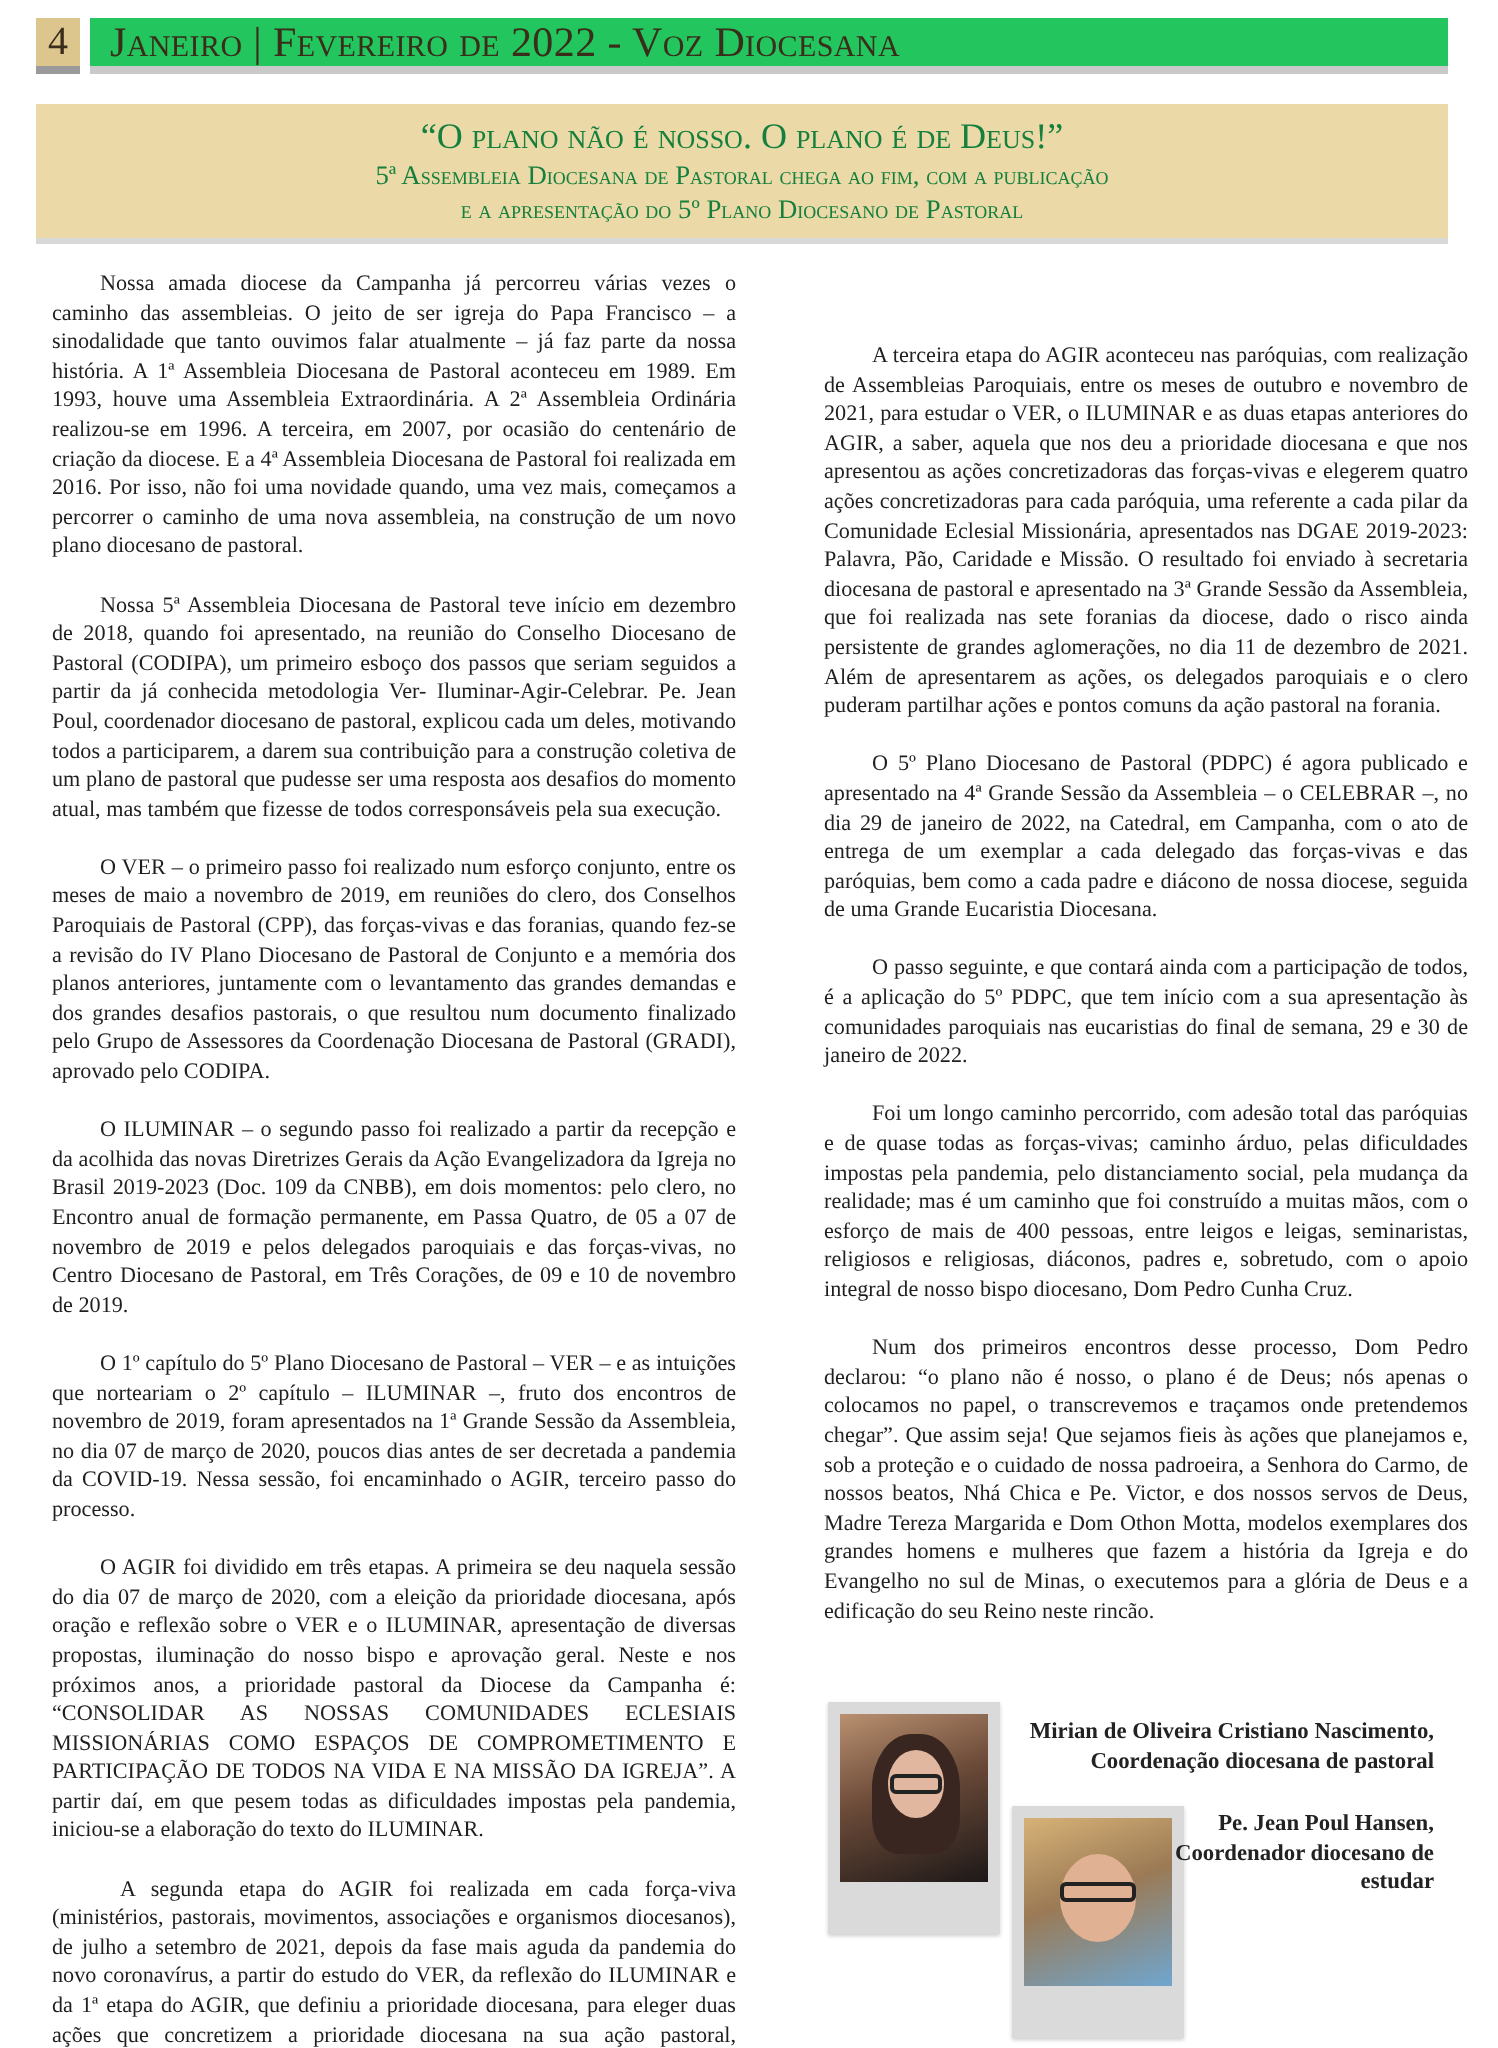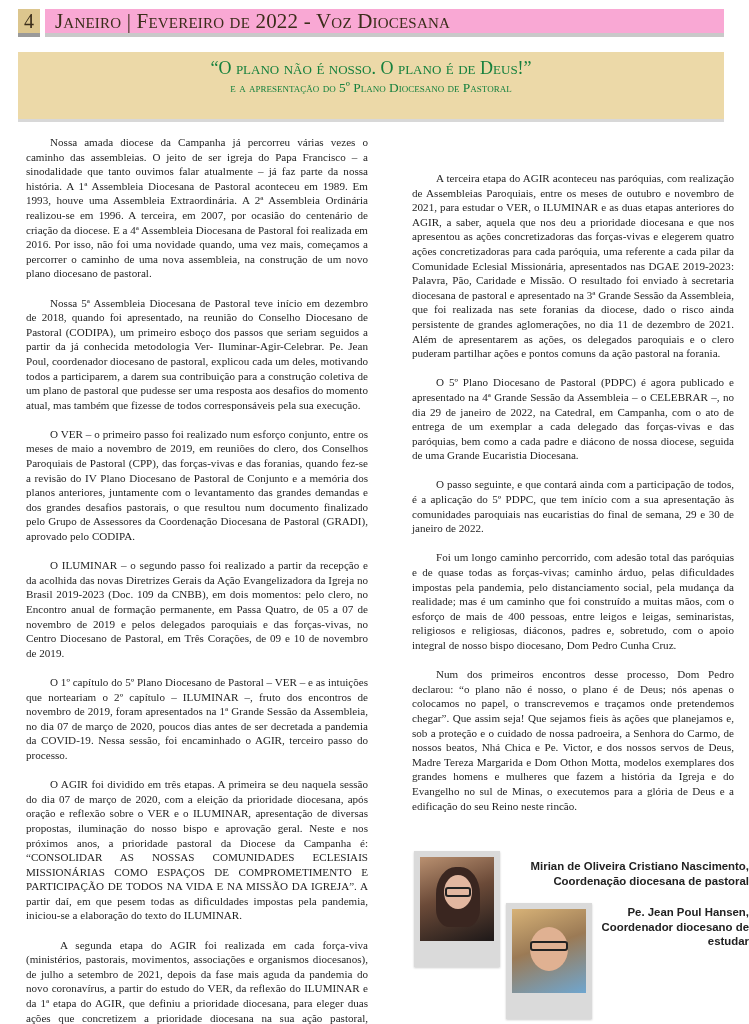--- a/index.html
+++ b/index.html
@@ -14,21 +14,21 @@
     position: absolute; left: 18px; top: 9px; width: 706px; height: 28px;
     display: flex;
   }
   .page-num {
     width: 22px; height: 28px; background: #dcc68e;
     border-bottom: 4px solid #9a9a9a; box-sizing: border-box;
     display: flex; align-items: center; justify-content: center;
     font-family: "Liberation Serif", serif; font-size: 20px; color: #3a2d1a;
   }
   .mast-title {
-    margin-left: 5px; flex: 1; height: 28px; background: #f9a8d4;
+    margin-left: 5px; flex: 1; height: 28px; background: #22c55e;
     border-bottom: 4px solid #c9c9c9; box-sizing: border-box;
     padding-left: 10px; display: flex; align-items: center;
     font-family: "Liberation Serif", serif; font-size: 21px;
     font-variant: small-caps; color: #3a2d1a; letter-spacing: 0.2px;
   }
   .banner {
     position: absolute; left: 18px; top: 52px; width: 706px; height: 70px;
     background: #ecd9a8; border-bottom: 3px solid #d8d8d8; box-sizing: border-box;
     text-align: center; color: #15803d;
     font-family: "Liberation Serif", serif;
@@ -57,37 +57,38 @@
   .face {
     position: absolute; border-radius: 50%;
   }
   .photo.woman .face { left: 24px; top: 18px; width: 28px; height: 34px; background: #e2b7a0; }
   .photo.woman .hair { position:absolute; left:16px; top:10px; width:44px; height:60px; border-radius: 45% 45% 30% 30%; background:#3a2620; }
   .photo.man .face { left: 18px; top: 18px; width: 38px; height: 44px; background: #e0b192; }
   .glasses { position:absolute; height:6px; border:2px solid #222; border-radius:3px; }
   .photo.woman .glasses { left: 25px; top: 30px; width: 22px; }
   .photo.man .glasses { left: 18px; top: 32px; width: 34px; }
   .signature {
-    position: absolute; right: 0; text-align: right;
-    font-family: Liberation Sans, sans-serif; font-size: 11.4px; font-weight: bold;
+    position: absolute; right: 32px; text-align: right;
+    font-family: Liberation Serif, serif; font-size: 11.4px; font-weight: bold;
     line-height: 14.6px; color: #222;
   }
   .signature.one { top: 859px; width: 240px; }
   .signature.two { top: 905px; width: 160px; }
 </style>
 </head>
 <body>
 
 <div class="masthead">
   <div class="page-num">4</div>
   <div class="mast-title">Janeiro | Fevereiro de 2022 - Voz Diocesana</div>
 </div>
 
 <div class="banner">
   <div class="headline">“O plano não é nosso. O plano é de Deus!”</div>
+  <div class="sub">5ª Assembleia Diocesana de Pastoral chega ao fim, com a publicação</div>
   <div class="sub">e a apresentação do 5º Plano Diocesano de Pastoral</div>
 </div>
 
 <div class="col left">
   <p>Nossa amada diocese da Campanha já percorreu várias vezes o caminho das assembleias. O jeito de ser igreja do Papa Francisco – a sinodalidade que tanto ouvimos falar atualmente – já faz parte da nossa história. A 1ª Assembleia Diocesana de Pastoral aconteceu em 1989. Em 1993, houve uma Assembleia Extraordinária. A 2ª Assembleia Ordinária realizou-se em 1996. A terceira, em 2007, por ocasião do centenário de criação da diocese. E a 4ª Assembleia Diocesana de Pastoral foi realizada em 2016. Por isso, não foi uma novidade quando, uma vez mais, começamos a percorrer o caminho de uma nova assembleia, na construção de um novo plano diocesano de pastoral.</p>
   <p>Nossa 5ª Assembleia Diocesana de Pastoral teve início em dezembro de 2018, quando foi apresentado, na reunião do Conselho Diocesano de Pastoral (CODIPA), um primeiro esboço dos passos que seriam seguidos a partir da já conhecida metodologia Ver- Iluminar-Agir-Celebrar. Pe. Jean Poul, coordenador diocesano de pastoral, explicou cada um deles, motivando todos a participarem, a darem sua contribuição para a construção coletiva de um plano de pastoral que pudesse ser uma resposta aos desafios do momento atual, mas também que fizesse de todos corresponsáveis pela sua execução.</p>
   <p>O VER – o primeiro passo foi realizado num esforço conjunto, entre os meses de maio a novembro de 2019, em reuniões do clero, dos Conselhos Paroquiais de Pastoral (CPP), das forças-vivas e das foranias, quando fez-se a revisão do IV Plano Diocesano de Pastoral de Conjunto e a memória dos planos anteriores, juntamente com o levantamento das grandes demandas e dos grandes desafios pastorais, o que resultou num documento finalizado pelo Grupo de Assessores da Coordenação Diocesana de Pastoral (GRADI), aprovado pelo CODIPA.</p>
   <p>O ILUMINAR – o segundo passo foi realizado a partir da recepção e da acolhida das novas Diretrizes Gerais da Ação Evangelizadora da Igreja no Brasil 2019-2023 (Doc. 109 da CNBB), em dois momentos: pelo clero, no Encontro anual de formação permanente, em Passa Quatro, de 05 a 07 de novembro de 2019 e pelos delegados paroquiais e das forças-vivas, no Centro Diocesano de Pastoral, em Três Corações, de 09 e 10 de novembro de 2019.</p>
   <p>O 1º capítulo do 5º Plano Diocesano de Pastoral – VER – e as intuições que norteariam o 2º capítulo – ILUMINAR –, fruto dos encontros de novembro de 2019, foram apresentados na 1ª Grande Sessão da Assembleia, no dia 07 de março de 2020, poucos dias antes de ser decretada a pandemia da COVID-19. Nessa sessão, foi encaminhado o AGIR, terceiro passo do processo.</p>
   <p>O AGIR foi dividido em três etapas. A primeira se deu naquela sessão do dia 07 de março de 2020, com a eleição da prioridade diocesana, após oração e reflexão sobre o VER e o ILUMINAR, apresentação de diversas propostas, iluminação do nosso bispo e aprovação geral. Neste e nos próximos anos, a prioridade pastoral da Diocese da Campanha é: “CONSOLIDAR AS NOSSAS COMUNIDADES ECLESIAIS MISSIONÁRIAS COMO ESPAÇOS DE COMPROMETIMENTO E PARTICIPAÇÃO DE TODOS NA VIDA E NA MISSÃO DA IGREJA”. A partir daí, em que pesem todas as dificuldades impostas pela pandemia, iniciou-se a elaboração do texto do ILUMINAR.</p>

